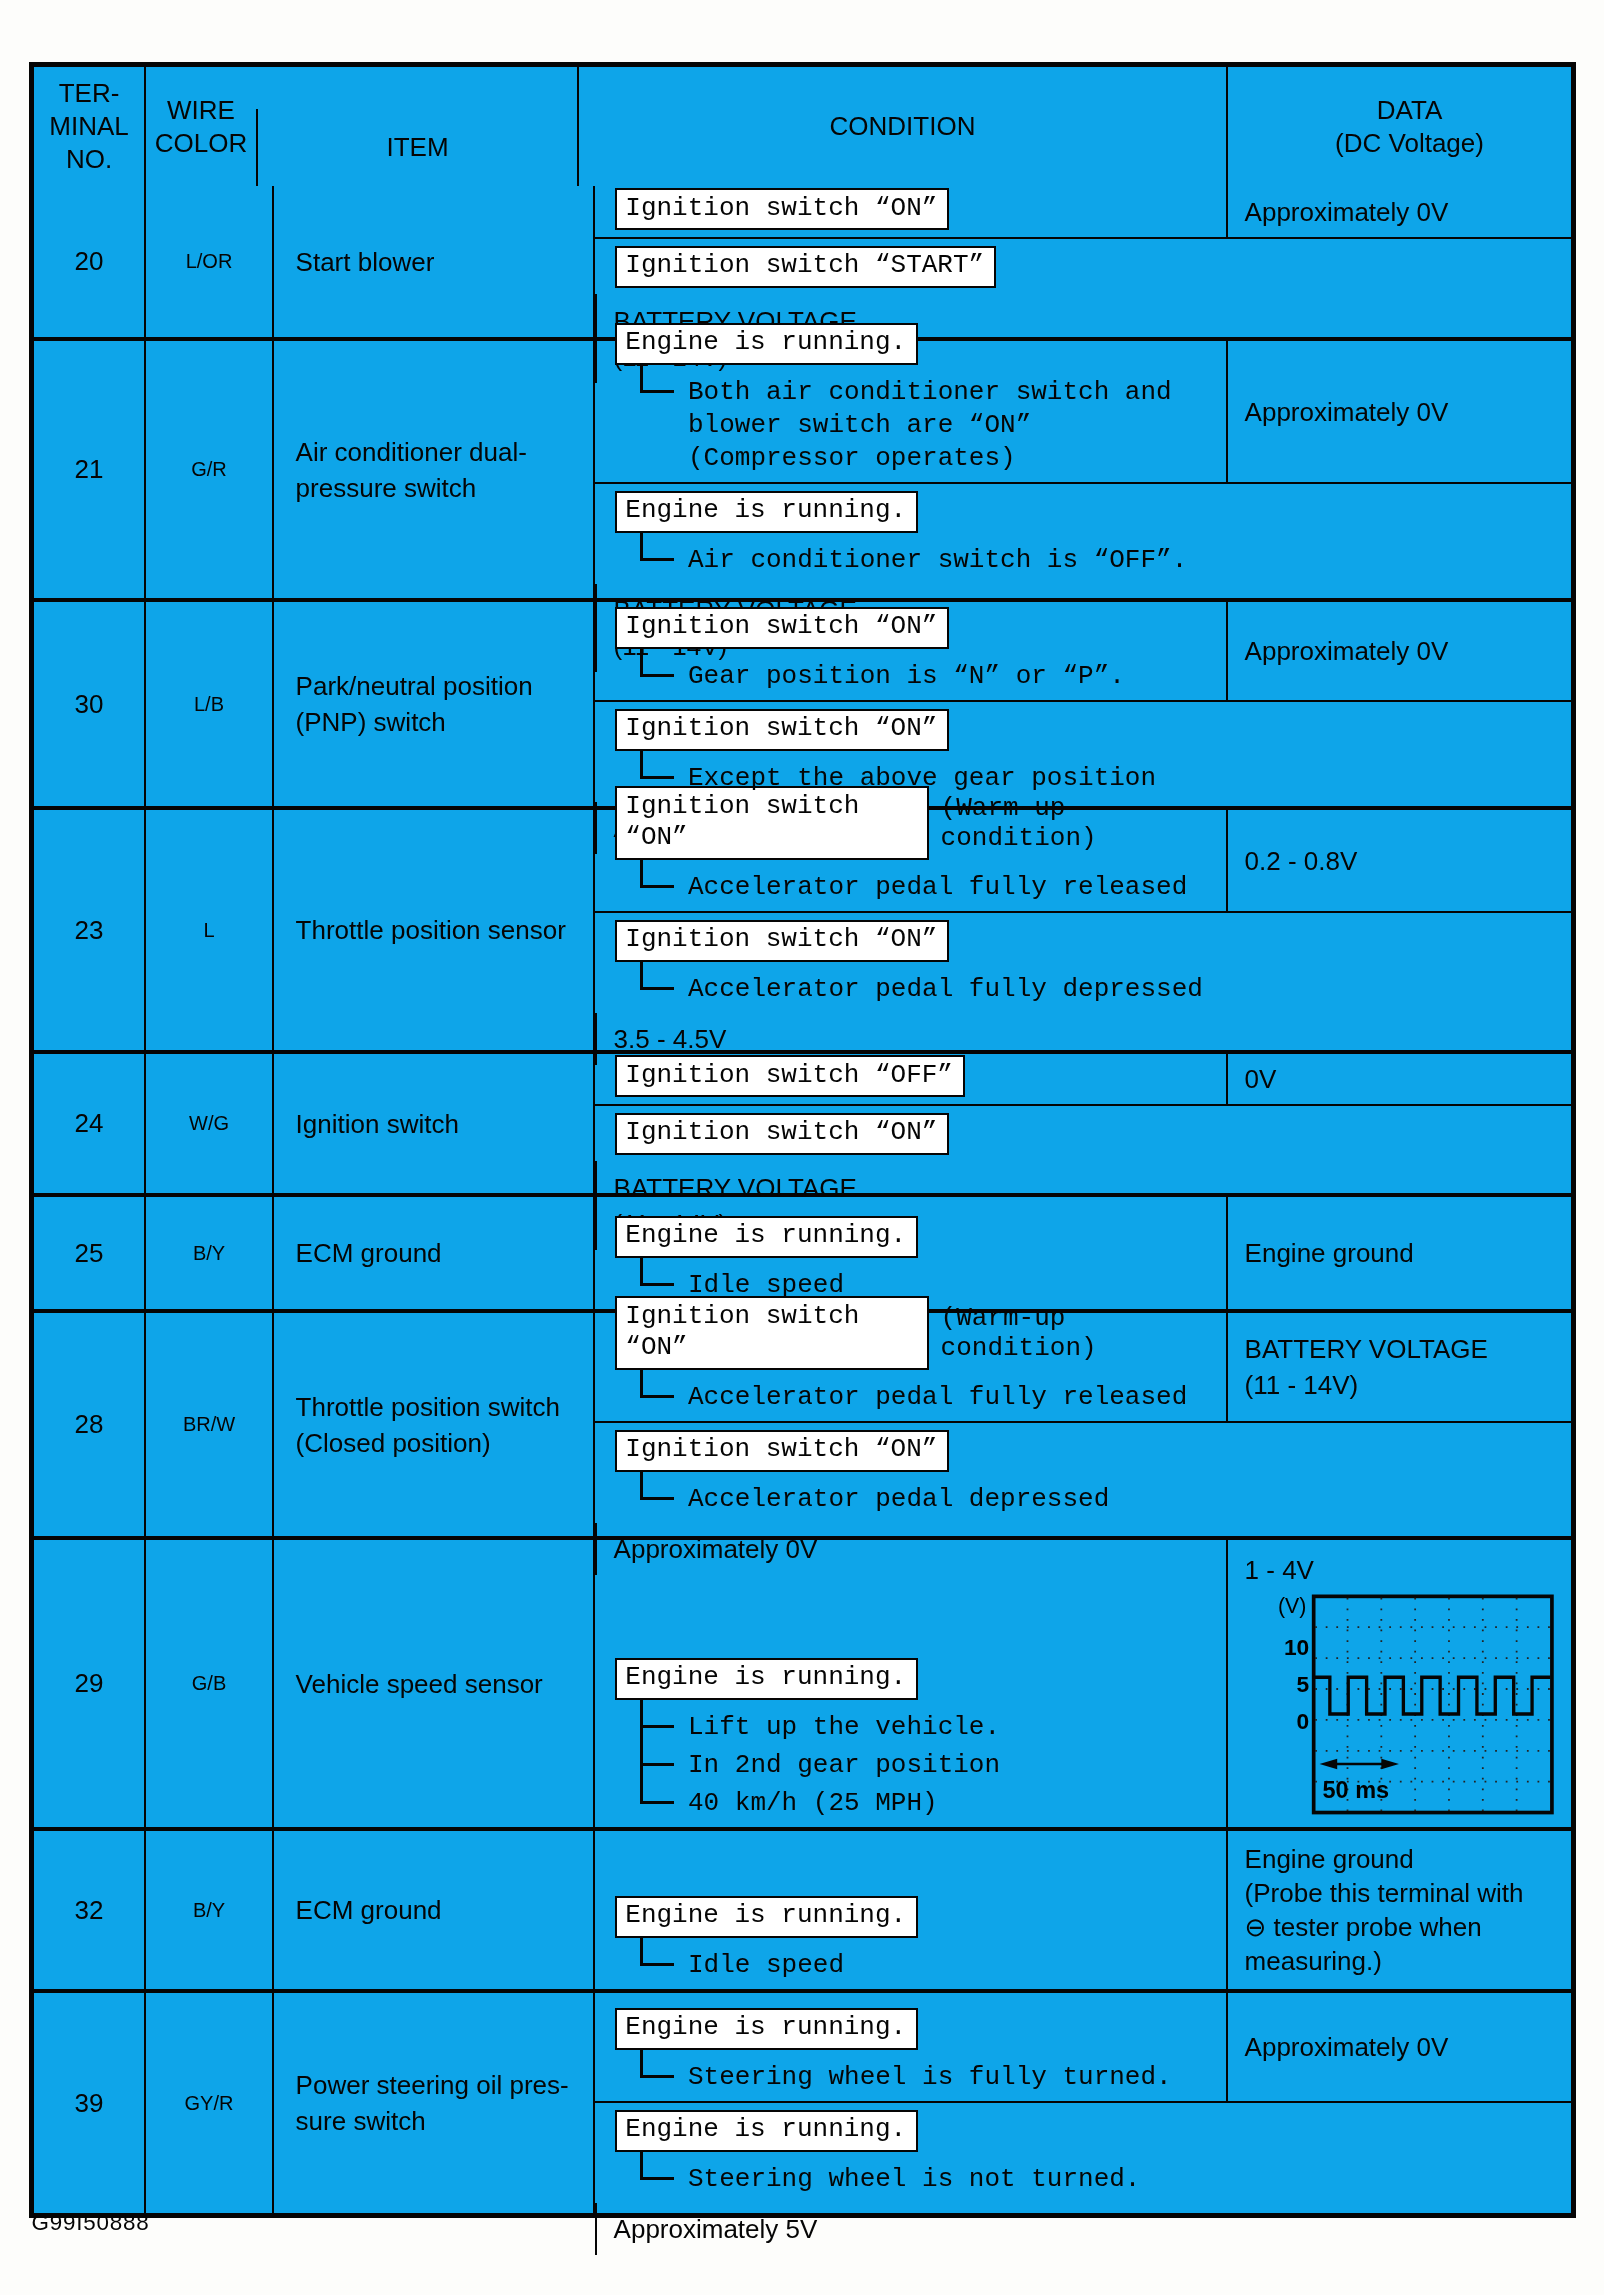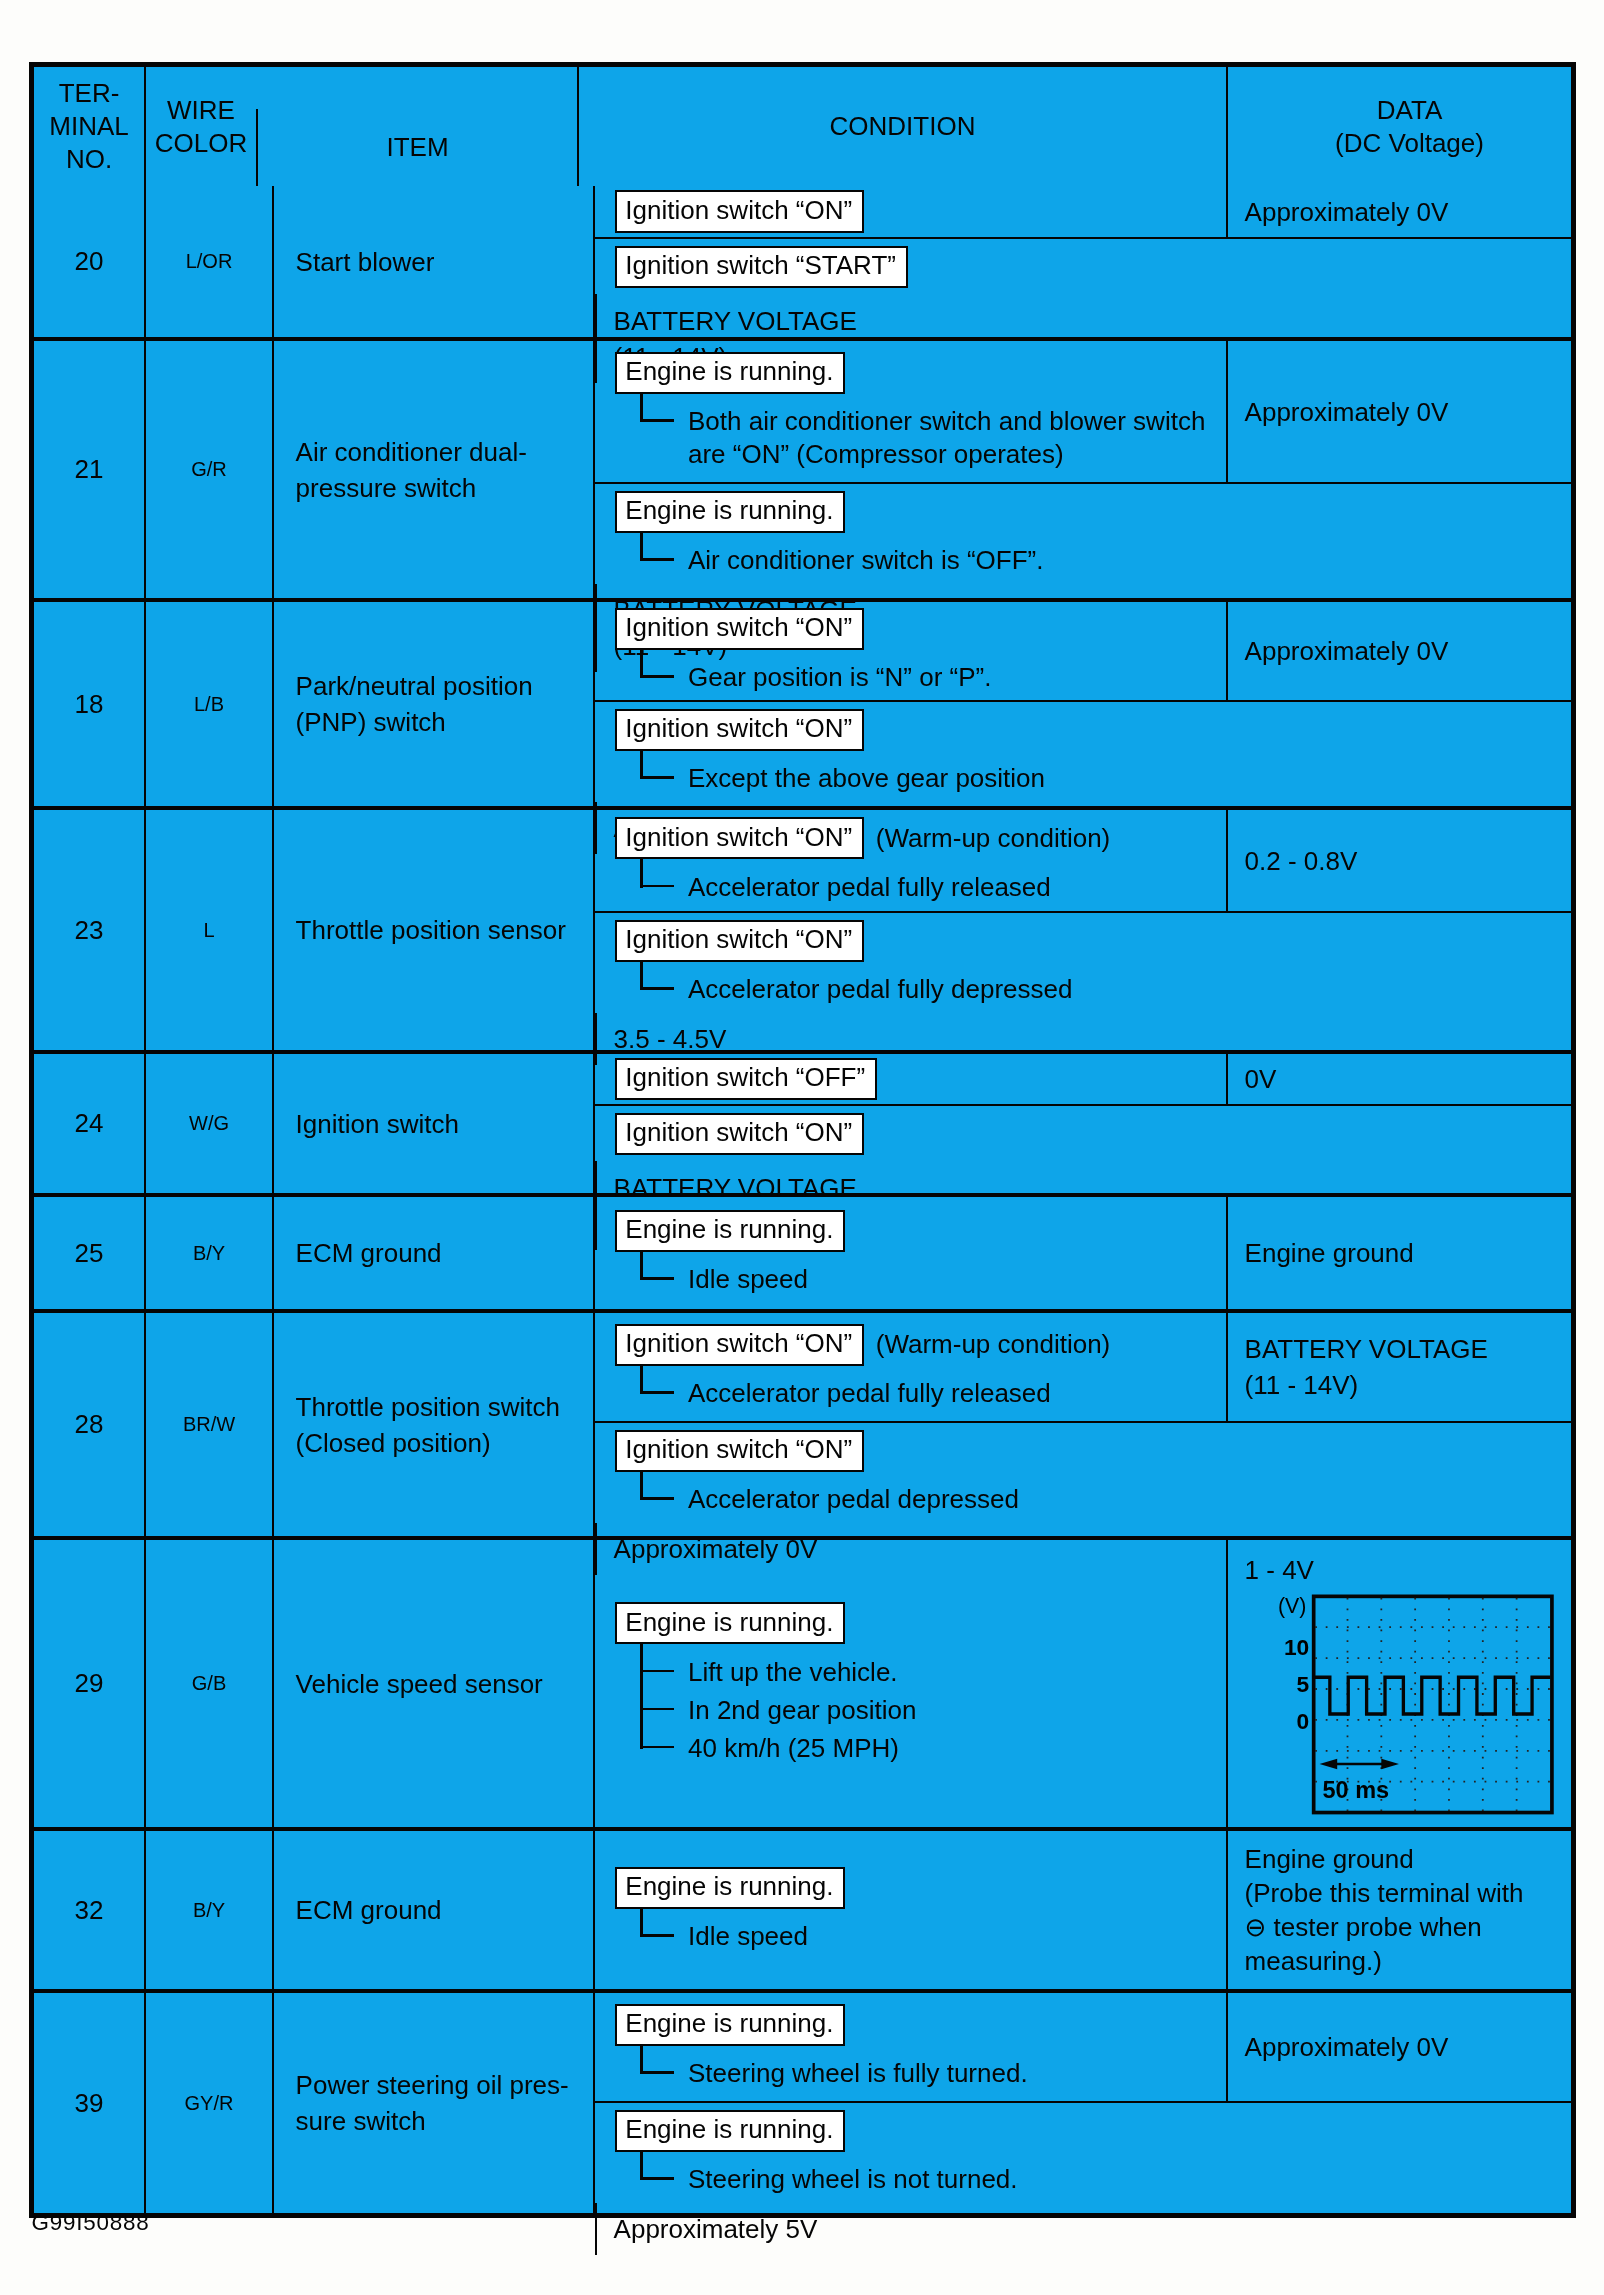--- a/index.html
+++ b/index.html
@@ -19,21 +19,21 @@
   .cell:first-child{border-left:none;}
   .c-term{width:110px;display:flex;align-items:center;justify-content:center;
     font-size:26px;white-space:pre-line;text-align:center;line-height:33px;}
   .c-wire{width:128px;display:flex;align-items:center;justify-content:center;
     font-size:20px;white-space:pre-line;text-align:center;line-height:33px;}
   .c-item{width:321px;display:flex;align-items:center;justify-content:flex-start;
     padding:8.3px 11.6px 8.3px 21.6px;font-size:26px;line-height:36px;white-space:pre-line;}
   .cd{flex:1;display:flex;flex-direction:column;border-left:2.5px solid #050505;}
   .sub{display:flex;flex:1;min-height:0;}
   .sub + .sub{border-top:2.5px solid #050505;flex-direction:column;}
-  .cond{flex:1;padding:6.6px 8.3px 6.6px 20px;display:flex;flex-direction:column;justify-content:center;}
+  .cond{flex:1;padding:6.6px 8.3px 6.6px 20px;display:flex;flex-direction:column;justify-content:flex-end;font-family:Liberation Mono, monospace;}
   .data{width:345px;border-left:2.5px solid #050505;padding:8.3px 10px 8.3px 16.6px;
     display:flex;flex-direction:column;justify-content:center;
     font-size:26px;line-height:36px;white-space:pre-line;}
   .hrow{display:flex;width:100%;height:119px;}
   .hcell{display:flex;align-items:center;justify-content:center;text-align:center;
     font-size:26px;line-height:33px;white-space:pre-line;border-left:2.5px solid #050505;}
   .hcell:first-child{border-left:none;}
   .h-term{width:110px;}
   .h-wire{width:112px;}
   .h-item{width:321px;margin-top:42px;}
@@ -123,21 +123,21 @@
               <div class="branch">Air conditioner switch is “OFF”.</div>
             </div>
         </div>
         <div class="data">BATTERY VOLTAGE
 (11 - 14V)</div>
       </div>
     </div>
   </div>
 
   <div class="trow" style="height:208px">
-    <div class="cell c-term">18</div>
+    <div class="cell c-term">30</div>
     <div class="cell c-wire">L/B</div>
     <div class="cell c-item">Park/neutral position
 (PNP) switch</div>
     <div class="cd">
       <div class="sub" style="height:98px;flex:none">
         <div class="cond">
           <div class="cbox-line">
               <span class="cbox">Ignition switch “ON”</span>
             </div>
           <div class="branches">

